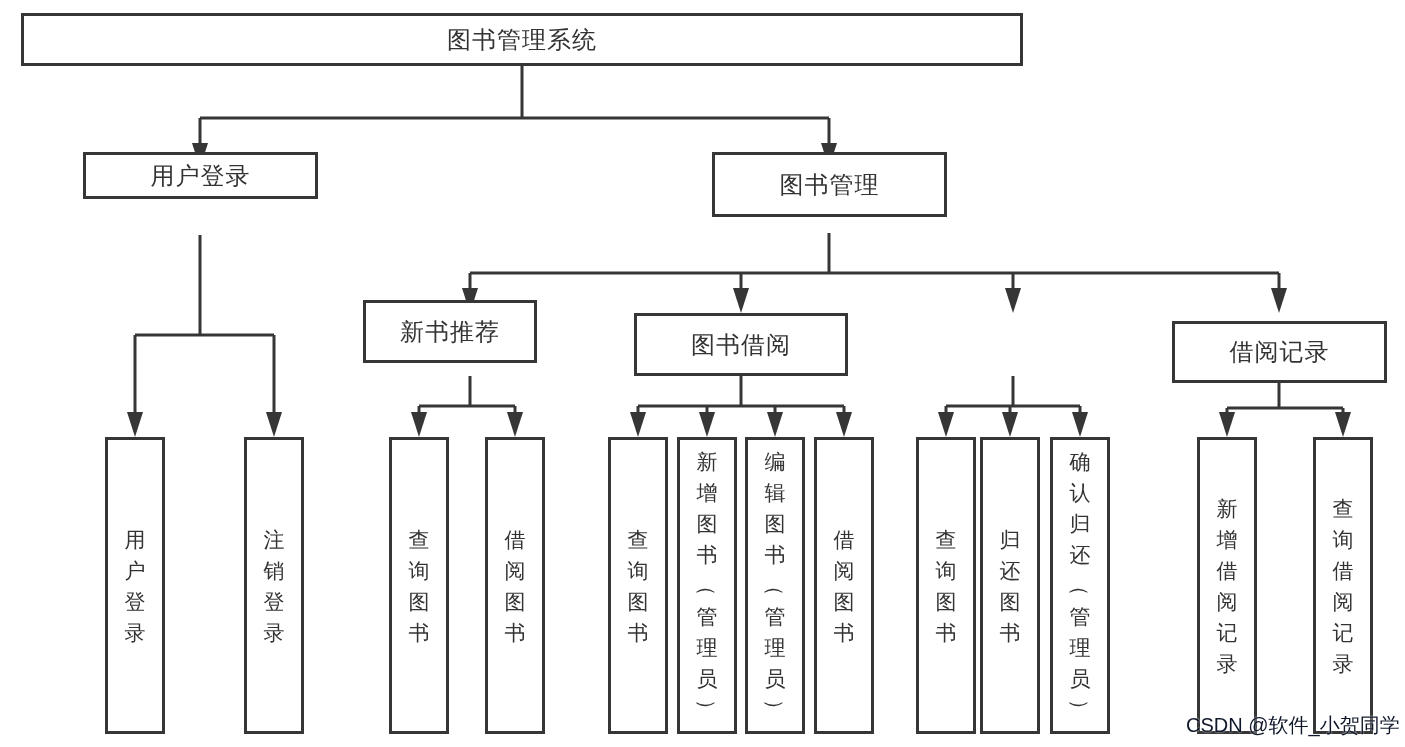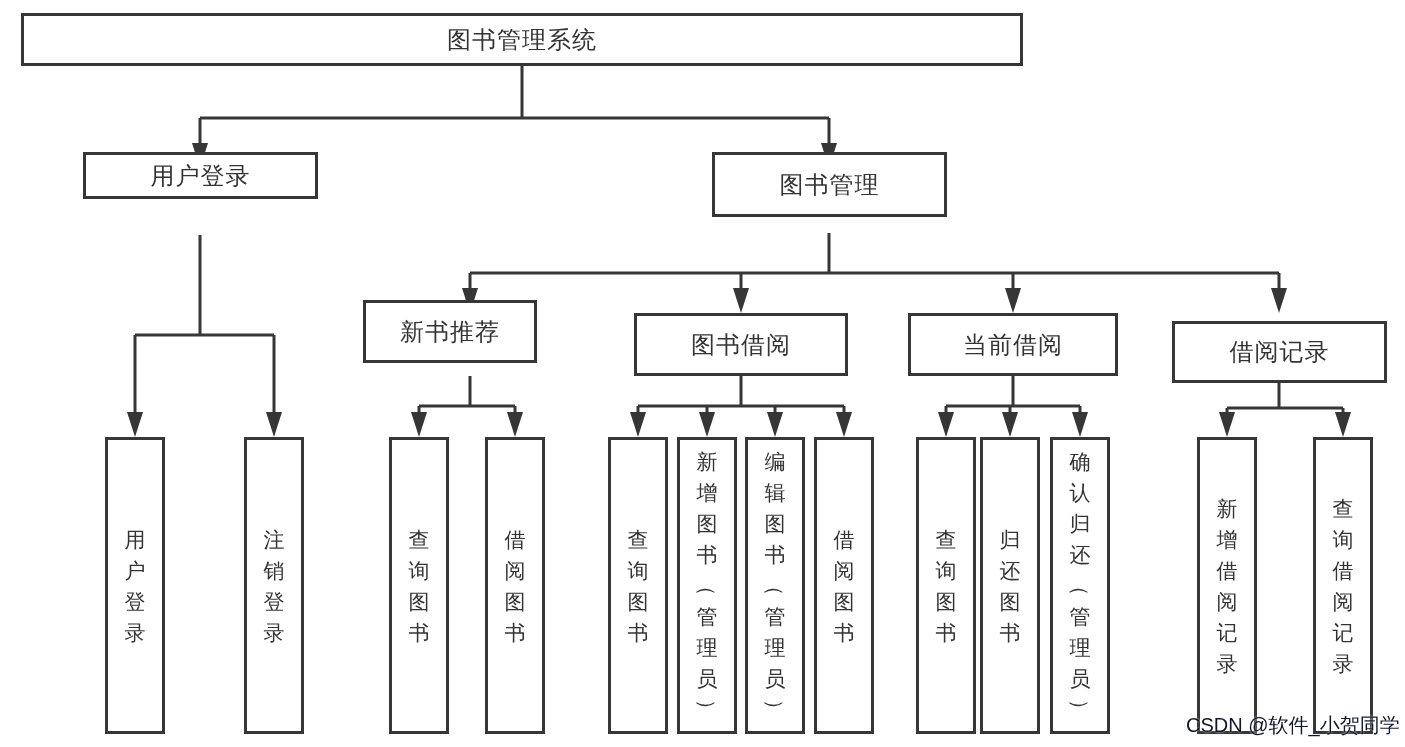--- a/index.html
+++ b/index.html
@@ -69,23 +69,20 @@
   </div>
   <div class="node" style="left:712px;top:152px;width:235px;height:65px">
     <span class="hlabel">图书管理</span>
   </div>
 
   <div class="node" style="left:363px;top:300px;width:174px;height:63px">
     <span class="hlabel">新书推荐</span>
   </div>
   <div class="node" style="left:634px;top:313px;width:214px;height:63px">
     <span class="hlabel">图书借阅</span>
-  </div>
-  <div class="node" style="left:908px;top:313px;width:210px;height:63px">
-    <span class="hlabel">当前借阅</span>
   </div>
   <div class="node" style="left:1172px;top:321px;width:215px;height:62px">
     <span class="hlabel">借阅记录</span>
   </div>
 
   <div class="node leaf" style="left:105px;top:437px;width:60px;height:297px">
       <div class="vchar">用</div>
       <div class="vchar">户</div>
       <div class="vchar">登</div>
       <div class="vchar">录</div>

